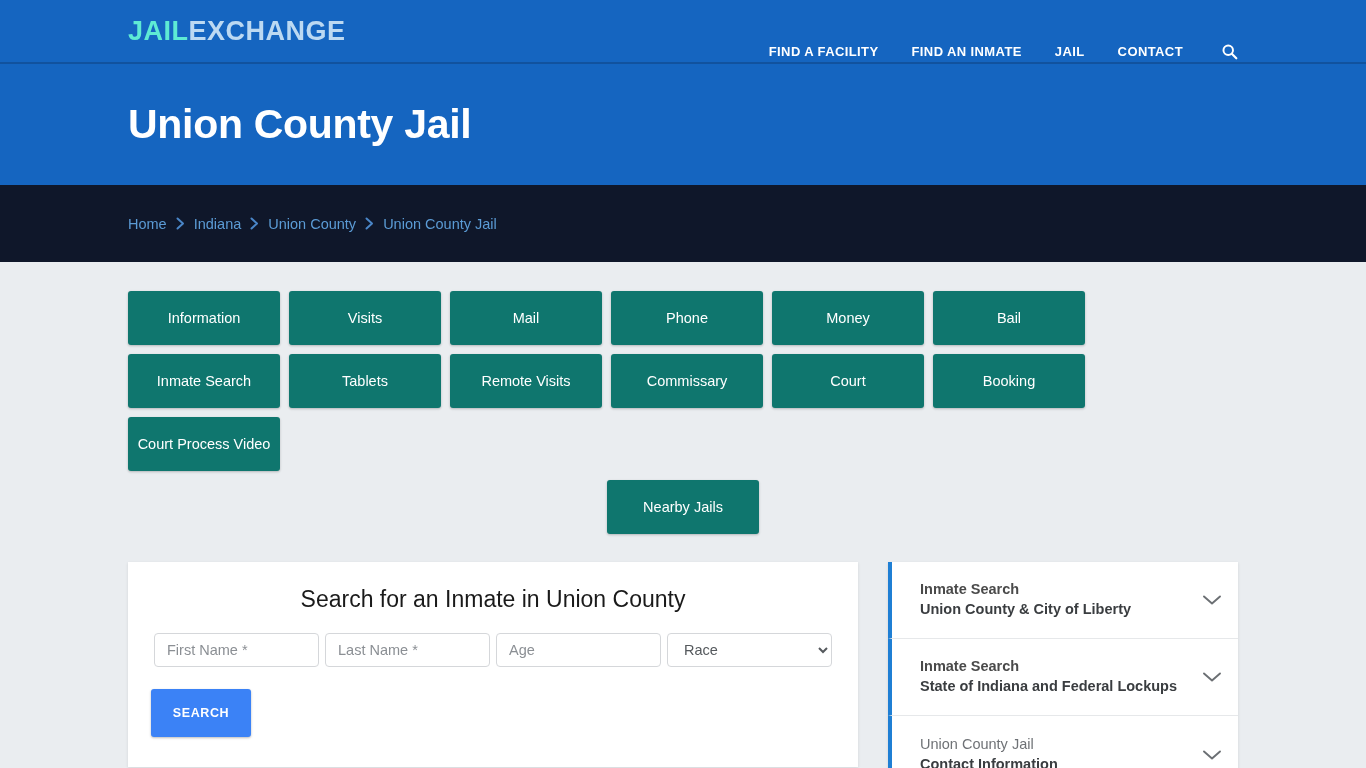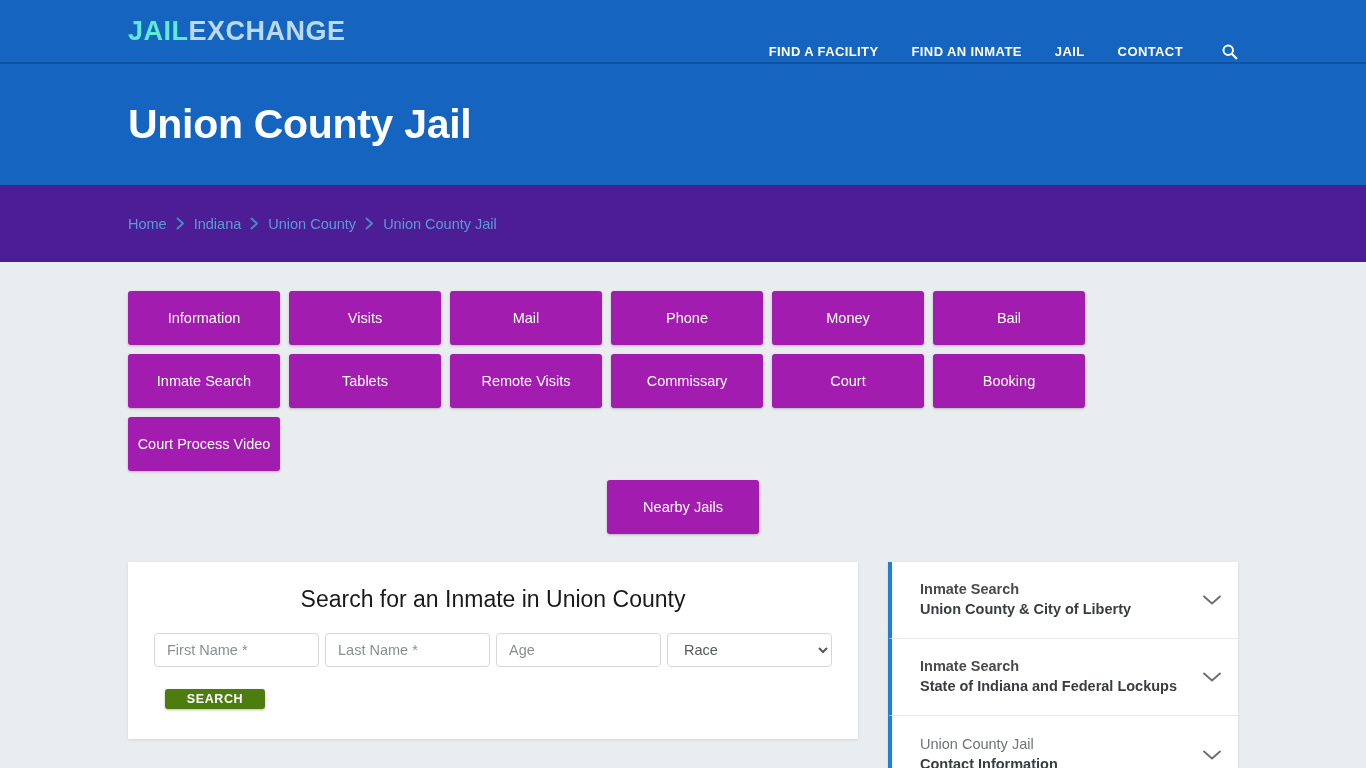--- a/index.html
+++ b/index.html
@@ -73,21 +73,21 @@
     color: #ffffff;
     font-size: 41px;
     font-weight: bold;
     letter-spacing: -0.3px;
     line-height: 1.1;
   }
 
   
   .breadcrumb-band {
     height: 77px;
-    background: #4c1d95;
+    background: #0f172a;
     display: flex;
     align-items: center;
   }
   .breadcrumb {
     margin-left: 128px;
     display: flex;
     align-items: center;
     gap: 9px;
     font-size: 14.5px;
   }
@@ -117,21 +117,21 @@
     width: 1110px;
     margin: 0 auto;
     display: flex;
     flex-wrap: wrap;
     gap: 9px;
     justify-content: flex-start;
   }
   .facility-btn {
     width: 152px;
     height: 54px;
-    background: #a21caf;
+    background: #0f766e;
     color: #ffffff;
     border: none;
     border-radius: 3px;
     font-size: 14.5px;
     font-family: "Liberation Sans", sans-serif;
     display: flex;
     align-items: center;
     justify-content: center;
     cursor: pointer;
     box-shadow: 0 1px 3px rgba(0,0,0,0.14), 0 1px 2px rgba(0,0,0,0.10);
@@ -184,24 +184,24 @@
     font-family: "Liberation Sans", sans-serif;
     outline: none;
   }
   .field::placeholder { color: #8b8f94; }
   .field-first { width: 165px; }
   .field-last  { width: 165px; }
   .field-age   { width: 165px; }
   .field-race  { width: 165px; cursor: pointer; }
   .search-submit {
     margin-top: 22px;
-    margin-left: 17px;
+    margin-left: 3px;
     width: 100px;
-    height: 20px;
-    background: #4d7c0f;
+    height: 48px;
+    background: #3b82f6;
     color: #ffffff;
     border: none;
     border-radius: 3px;
     font-size: 12.5px;
     font-weight: bold;
     letter-spacing: 0.6px;
     cursor: pointer;
     box-shadow: 0 1px 3px rgba(0,0,0,0.16), 0 1px 2px rgba(0,0,0,0.12);
     font-family: "Liberation Sans", sans-serif;
   }

